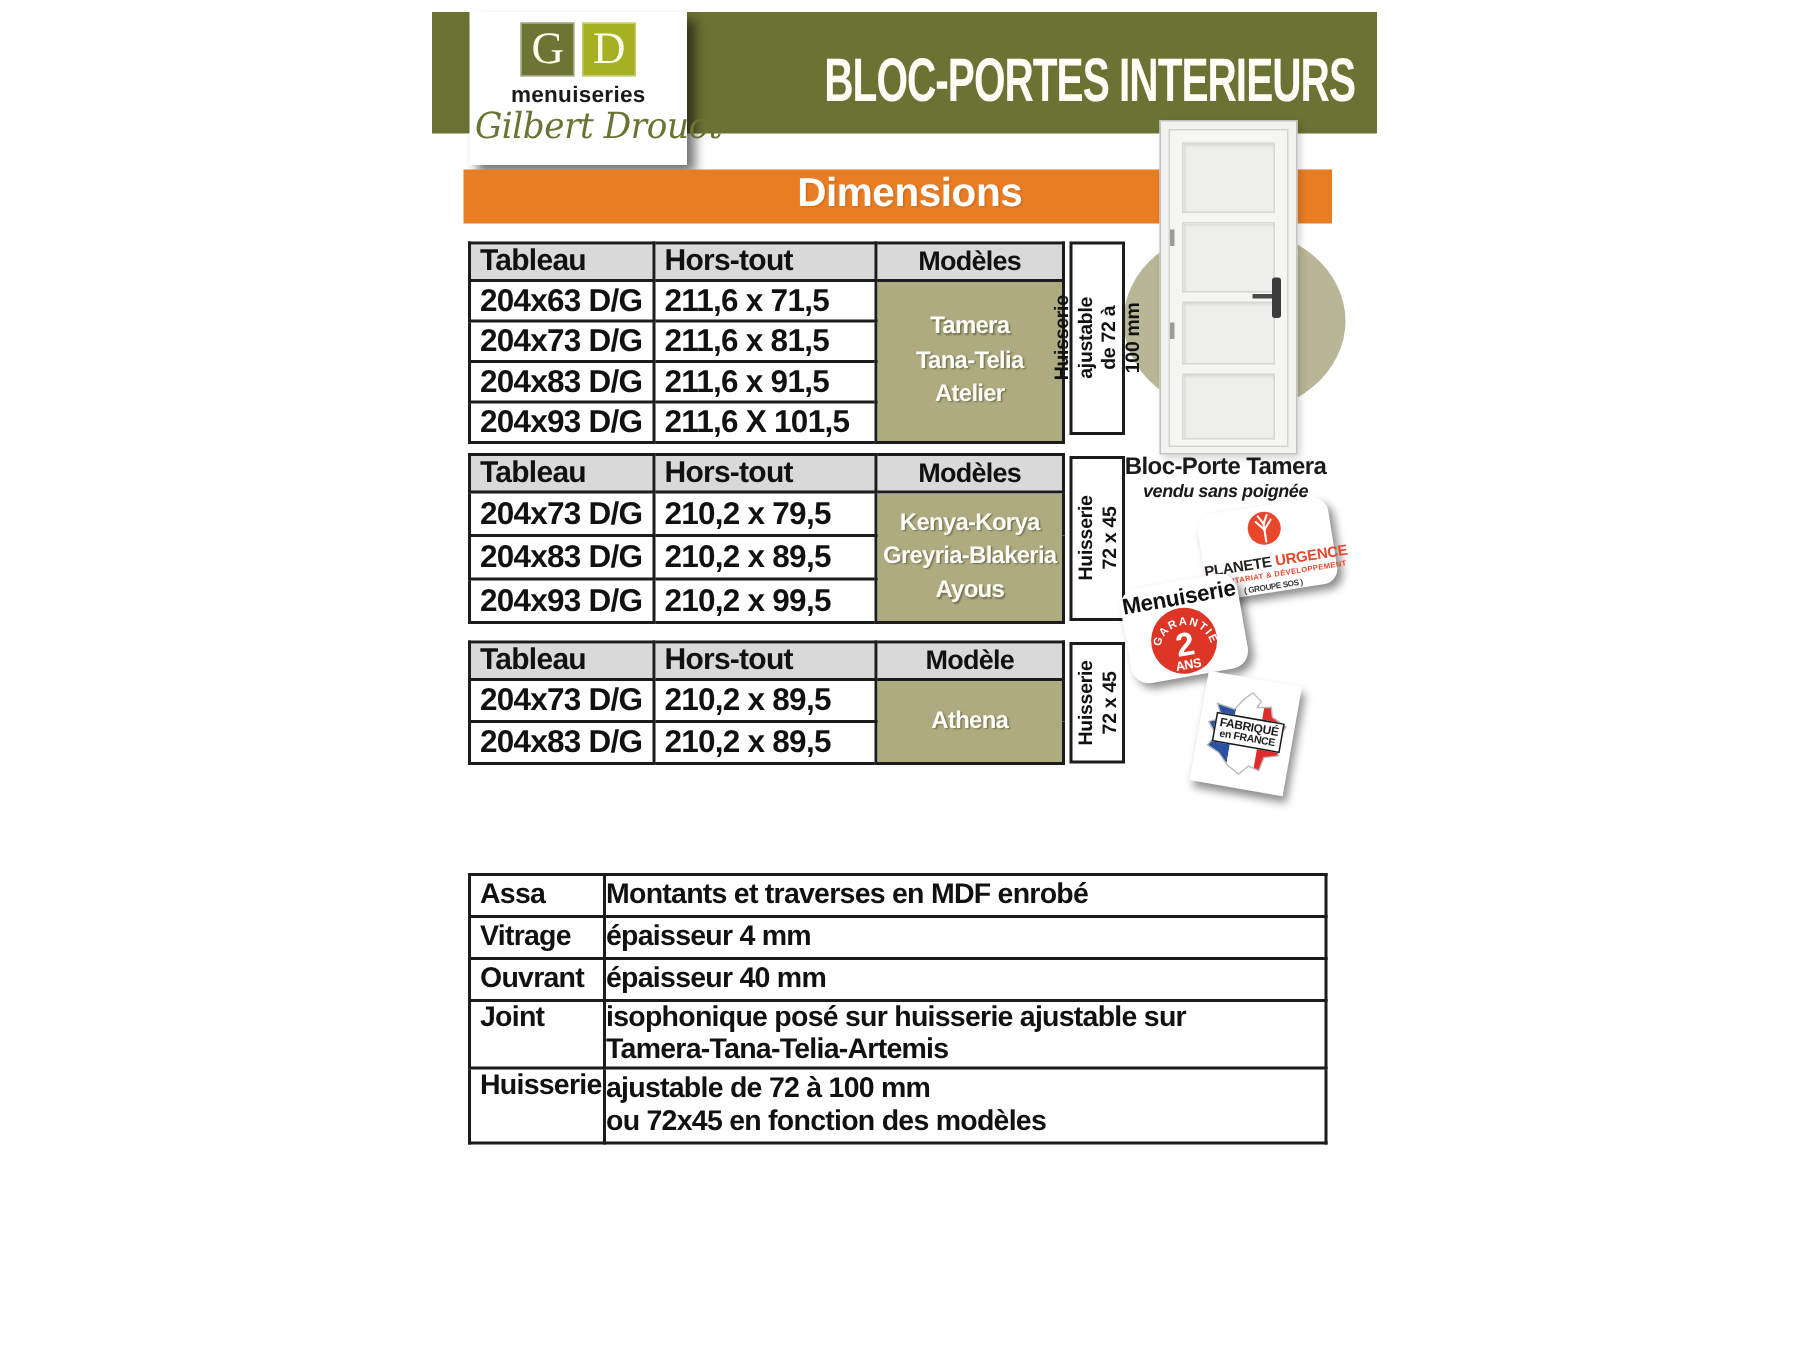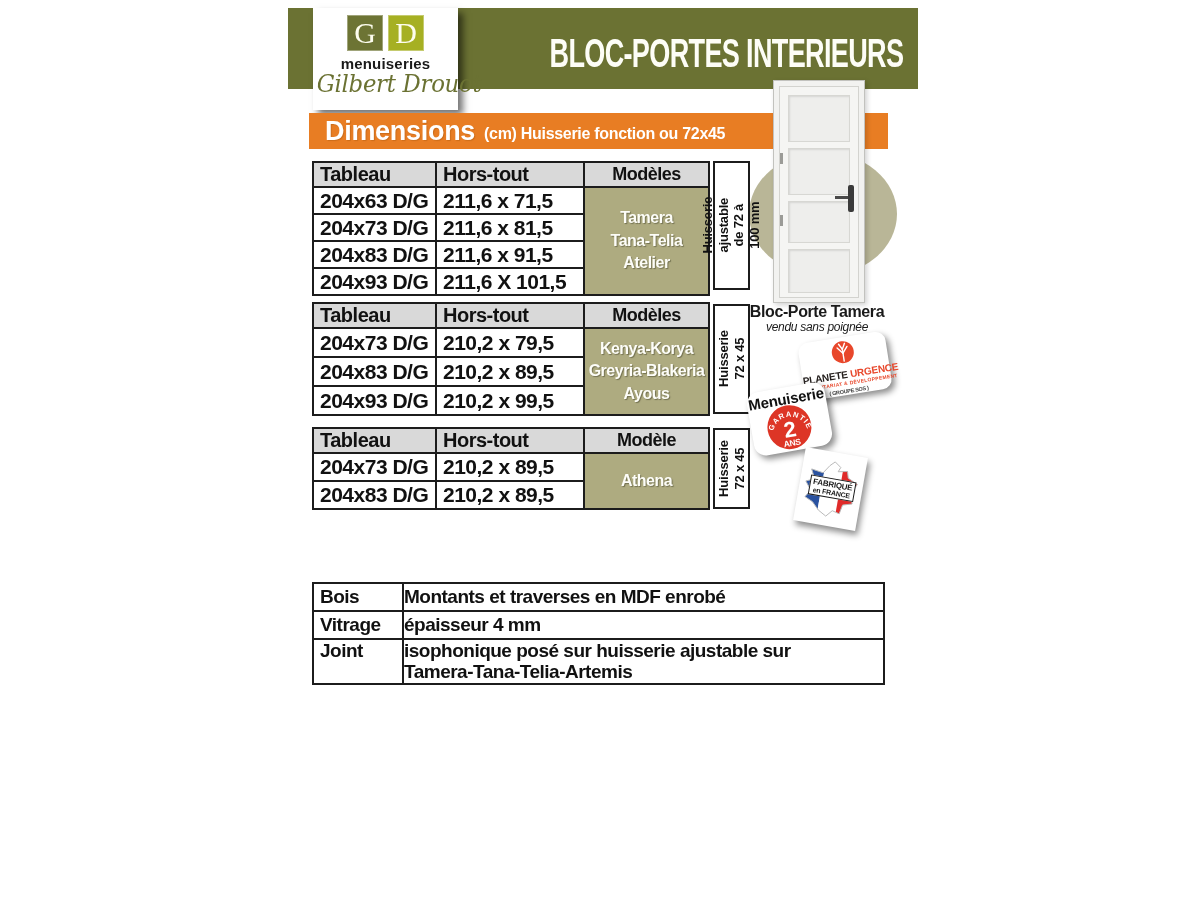--- a/index.html
+++ b/index.html
@@ -21,21 +21,21 @@
         box-shadow:inset 0 0 0 1px rgba(255,255,255,0.35);}
   .logo-sq.g{background:#6d7434;}
   .logo-sq.d{background:#a6b023;}
   .logo-brand{position:absolute;left:0;top:47px;width:100%;text-align:center;
         font-size:15px;font-weight:bold;color:#1a1a1a;letter-spacing:0.2px;}
   .logo-signature{position:absolute;left:0;top:62px;width:100%;text-align:center;
         font-family:"DejaVu Serif","Liberation Serif",serif;font-style:italic;
         font-size:24px;color:#6b7233;white-space:nowrap;transform:scaleX(0.95);}
 
   
-  .banner{position:absolute;background:#e87d23;display:flex;align-items:center;}
+  .banner{position:absolute;background:#e87d23;display:flex;align-items:center;flex-direction:column;}
   .banner-dims{left:309px;top:113px;width:579px;height:36px;}
   .banner-carac{left:310px;top:538px;width:578px;height:39px;}
   .banner-title{font-size:27px;font-weight:bold;color:#fff;margin-left:16px;
         text-shadow:1px 1px 1px rgba(120,60,0,0.25);}
   .banner-sub{font-size:16px;font-weight:bold;color:#fff;margin-left:9px;margin-top:5px;}
 
   
   table.dims{position:absolute;border-collapse:collapse;table-layout:fixed;
         font-weight:bold;color:#111;}
   table.dims td,table.dims th{border:2px solid #1c1c1c;padding:0 0 0 6px;text-align:left;
@@ -76,21 +76,21 @@
   .p3{top:114px;height:40px;}
   .p4{top:162px;height:42px;}
   .door-handle{position:absolute;right:4px;top:98px;width:6px;height:27px;
         background:#3b3b3b;border-radius:2px;}
   .door-lever{position:absolute;right:10px;top:109px;width:13px;height:3px;background:#4a4a4a;}
   .hinge{position:absolute;left:0px;width:3px;height:11px;background:#9b9b97;}
   .h1{top:66px;} .h2{top:128px;}
   .door-caption{position:absolute;left:742px;top:303px;width:150px;text-align:center;
         font-size:16px;font-weight:bold;color:#1a1a1a;letter-spacing:-0.4px;}
   .door-caption-sub{position:absolute;left:742px;top:320px;width:150px;text-align:center;
-        font-size:12px;font-weight:normal;font-style:italic;color:#1a1a1a;}
+        font-size:12px;font-weight:bold;font-style:italic;color:#1a1a1a;}
 
   
   .badge{position:absolute;background:#fff;box-shadow:3px 4px 6px rgba(0,0,0,0.45);}
   .badge-planete{left:801px;top:337px;width:88px;height:58px;border-radius:10px;
         transform:rotate(-9deg);text-align:center;}
   .planete-name{font-size:10px;font-weight:bold;letter-spacing:-0.2px;white-space:nowrap;margin-top:1px;}
   .planete-name .dark{color:#26211f;}
   .planete-name .red{color:#e8472b;}
   .planete-tag{font-size:5px;font-weight:bold;color:#e8472b;letter-spacing:0.3px;white-space:nowrap;}
   .planete-group{font-size:5.5px;font-weight:bold;color:#3a3a3a;margin-top:2px;}
@@ -308,28 +308,37 @@
   </div>
 
 
   <table class="carac">
     <colgroup>
         <col class="cl">
         <col class="cv">
       </colgroup>
     <tbody>
         <tr class="r28">
-      <td>Bois</td>
+      <td>Assa</td>
       <td class="val">Montants et traverses en MDF enrobé</td>
     </tr>
     <tr class="r28">
       <td>Vitrage</td>
       <td class="val">épaisseur 4 mm</td>
+    </tr>
+    <tr class="r28">
+      <td>Ouvrant</td>
+      <td class="val">épaisseur 40 mm</td>
     </tr>
     <tr class="r44">
       <td style="vertical-align:top;">Joint</td>
       <td class="val">isophonique posé sur huisserie ajustable sur
 Tamera-Tana-Telia-Artemis</td>
     </tr>
+    <tr class="r50">
+      <td style="vertical-align:top;">Huisserie</td>
+      <td class="val">ajustable de 72 à 100 mm
+ou 72x45 en fonction des modèles</td>
+    </tr>
   </tbody>
     </table>
 
 </div>
 
 </body></html>

